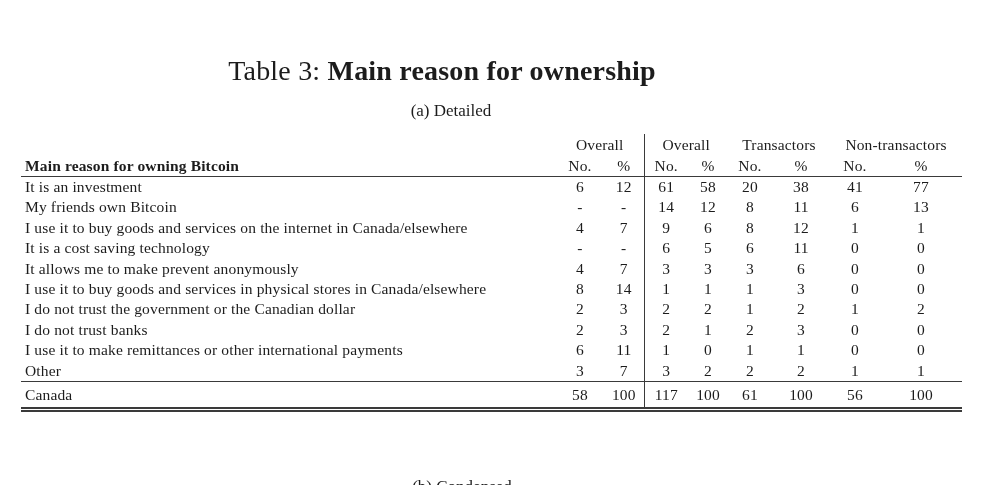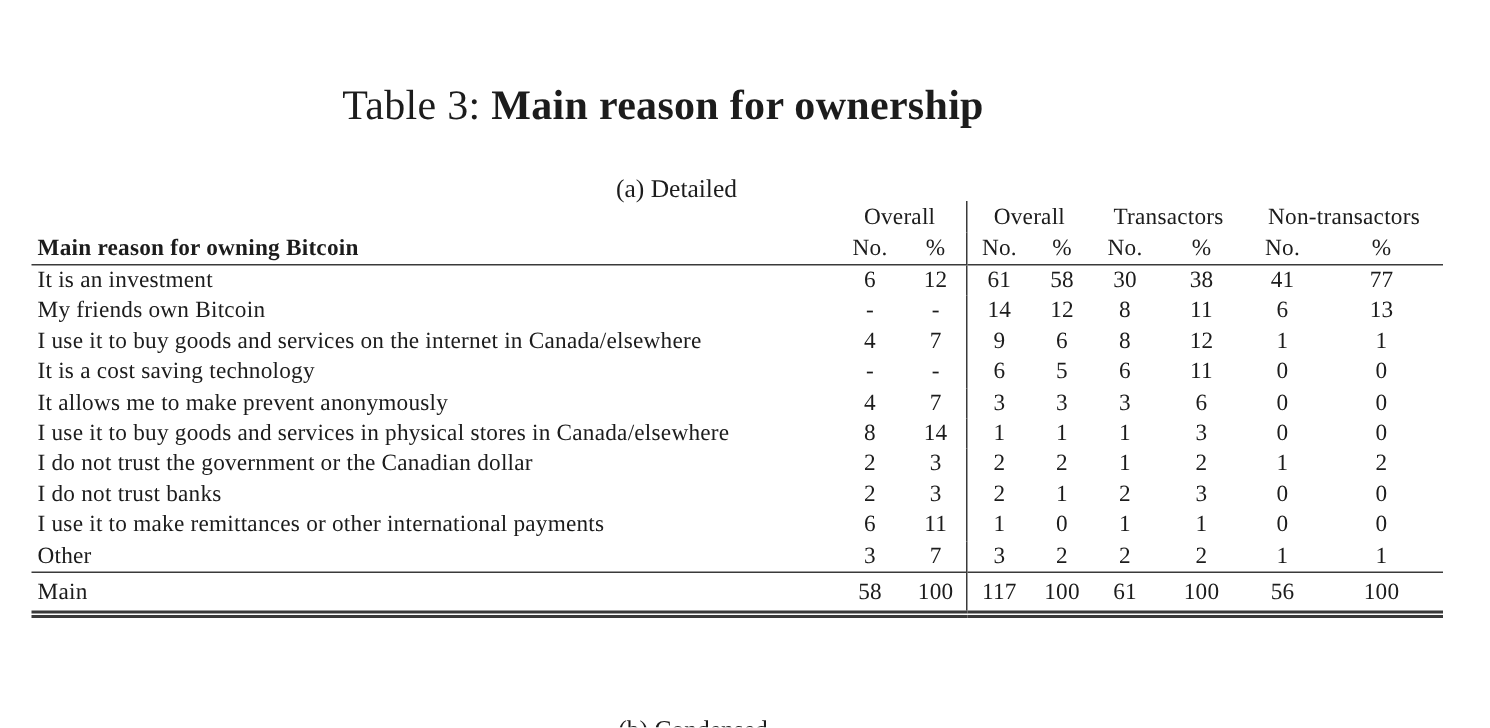--- a/index.html
+++ b/index.html
@@ -7,21 +7,21 @@
   body { width:993px; height:485px; font-family:"Liberation Serif", serif; color:#1c1c1c; }
   .page { position:relative; width:993px; height:485px; overflow:hidden; background:#fff; }
 
   .title {
     position:absolute; top:55px; left:442px; transform:translateX(-50%);
     font-size:28px; white-space:nowrap; letter-spacing:0.2px;
   }
   .title .bold { font-weight:bold; }
 
   .subtitle {
-    position:absolute; top:116px; left:451px; transform:translateX(-50%);
+    position:absolute; top:101px; left:451px; transform:translateX(-50%);
     font-size:17px; white-space:nowrap;
   }
 
   .tablewrap { position:absolute; top:134px; left:21px; }
   table.datatable {
     border-collapse:collapse; table-layout:fixed; width:941px;
     font-size:15.5px; letter-spacing:0.15px;
   }
   .datatable td {
     padding:0; text-align:center; vertical-align:middle;
@@ -88,21 +88,21 @@
           <td>%</td>
         </tr>
       </thead>
       <tbody>
           <tr>
             <td class="label">It is an investment</td>
             <td>6</td>
             <td>12</td>
             <td class="vline">61</td>
             <td>58</td>
-            <td>30</td>
+            <td>20</td>
             <td>38</td>
             <td>41</td>
             <td>77</td>
           </tr>
           <tr>
             <td class="label">My friends own Bitcoin</td>
             <td>-</td>
             <td>-</td>
             <td class="vline">14</td>
             <td>12</td>
@@ -195,21 +195,21 @@
             <td class="vline">3</td>
             <td>2</td>
             <td>2</td>
             <td>2</td>
             <td>1</td>
             <td>1</td>
           </tr>
         </tbody>
       <tfoot>
         <tr>
-          <td class="label">Main</td>
+          <td class="label">Canada</td>
           <td>58</td>
           <td>100</td>
           <td class="vline">117</td>
           <td>100</td>
           <td>61</td>
           <td>100</td>
           <td>56</td>
           <td>100</td>
         </tr>
       </tfoot>

